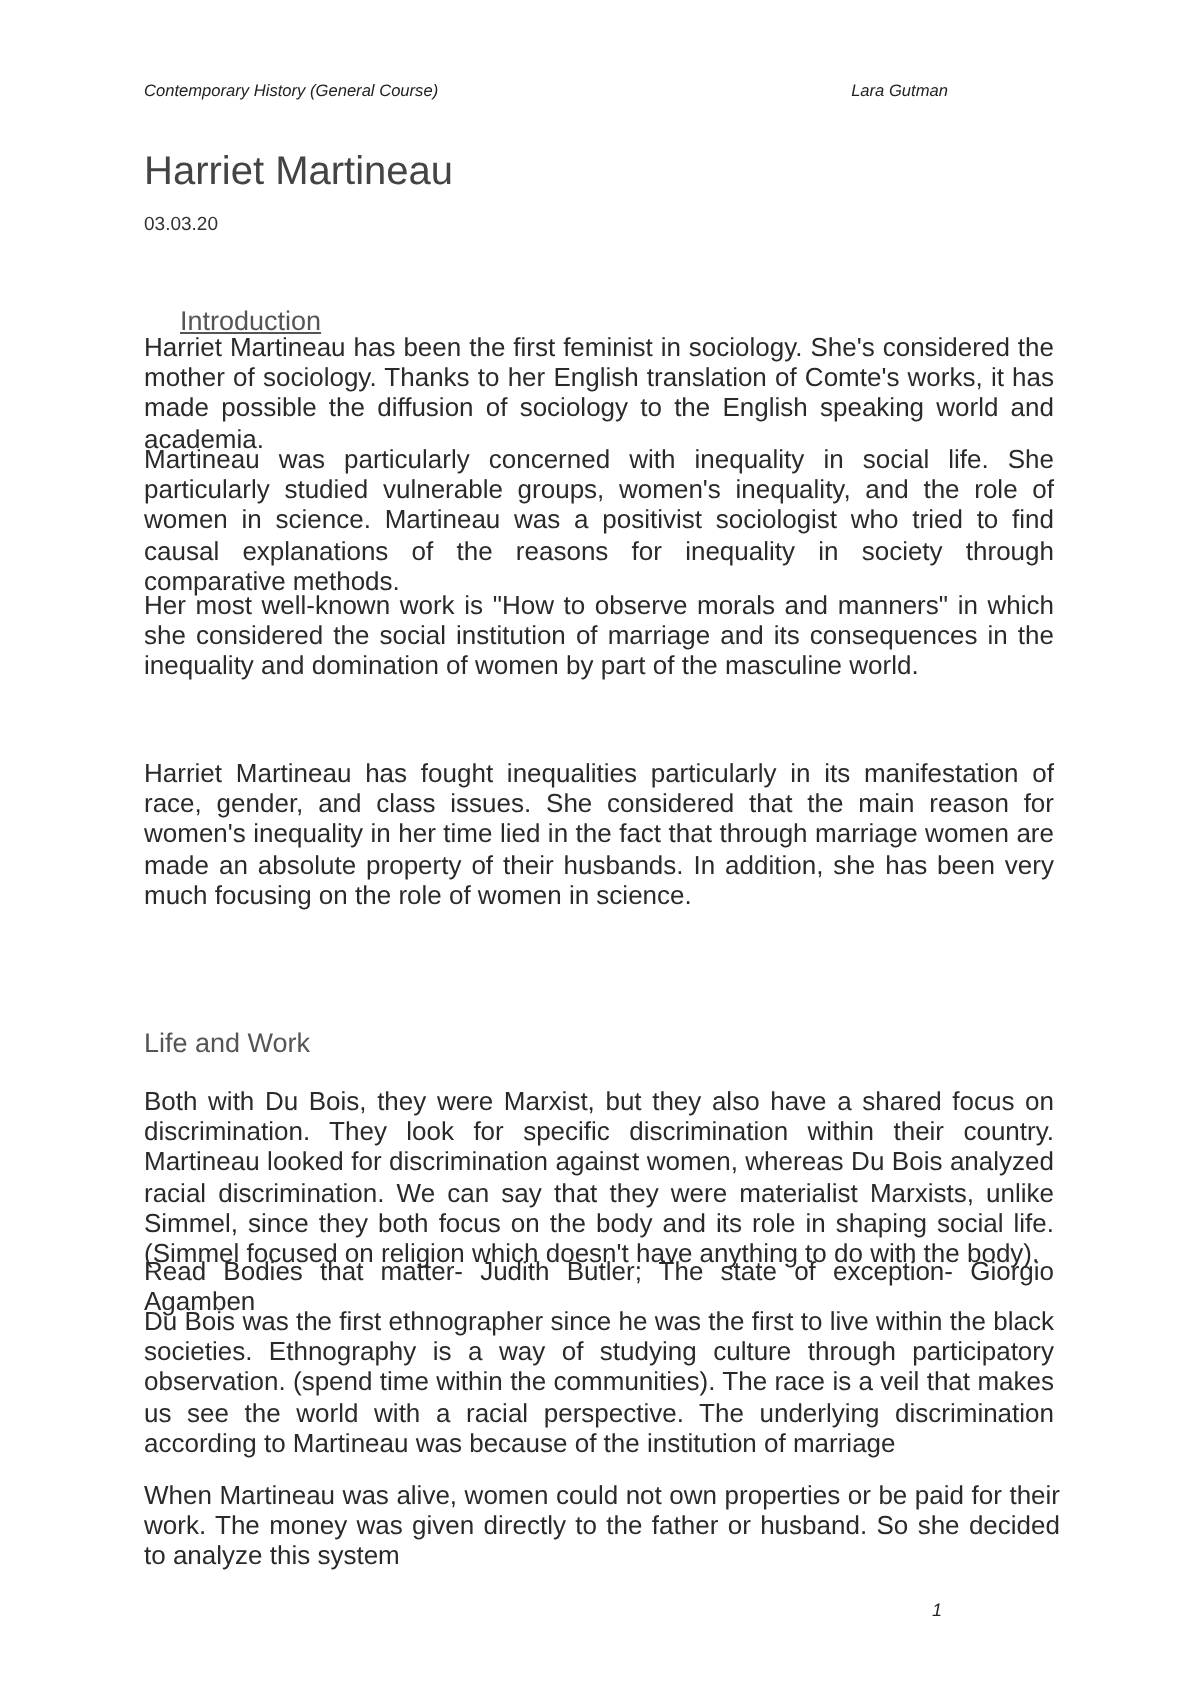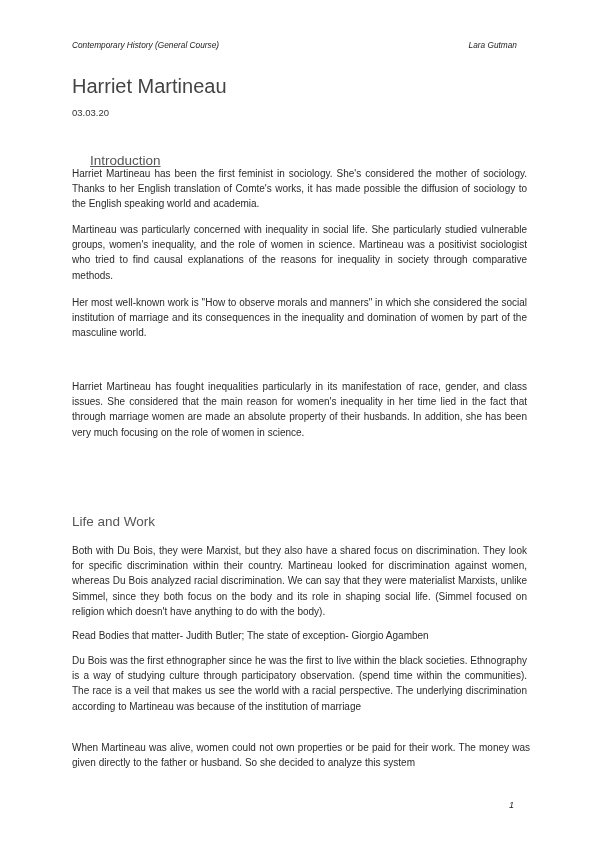--- a/index.html
+++ b/index.html
@@ -1,25 +1,25 @@
 <!DOCTYPE html>
 <html><head>
   <meta charset="utf-8">
   <style>
     html, body { margin: 0; padding: 0; background: #ffffff; }
     body { width: 600px; height: 848px; position: relative; overflow: hidden;
            font-family: "Liberation Sans", sans-serif; color: #222; }
-    .page { position: absolute; left: 0; top: 0; width: 548px; height: 848px; padding-left: 43px; }
+    .page { position: absolute; left: 0; top: 0; width: 548px; height: 848px; }
     .hdr { position: absolute; top: 40px; font-size: 8.3px; font-style: italic; color: #222; }
     .hdr-left { left: 72px; }
     .hdr-right { right: 74px; }
     .title { position: absolute; left: 72px; top: 75px; font-size: 20px; color: #444; font-weight: normal; }
     .date { position: absolute; left: 72px; top: 107px; font-size: 9.5px; color: #333; }
     .h2 { position: absolute; left: 72px; font-size: 13.5px; color: #555; font-weight: normal; }
-    .para { position: absolute; left: 72px; width: 455px; font-size: 10px; line-height: 15.2px;
+    .para { position: absolute; left: 72px; width: 455px; font-size: 13px; line-height: 15.2px;
             text-align: justify; color: #2a2a2a; margin: 0; }
     .pnum { position: absolute; right: 77px; top: 800px; font-size: 9px; font-style: italic; color: #222; }
   </style>
 </head>
 <body>
 
 <div class="page">
   <div class="hdr hdr-left">Contemporary History (General Course)</div>
   <div class="hdr hdr-right">Lara Gutman</div>
 

